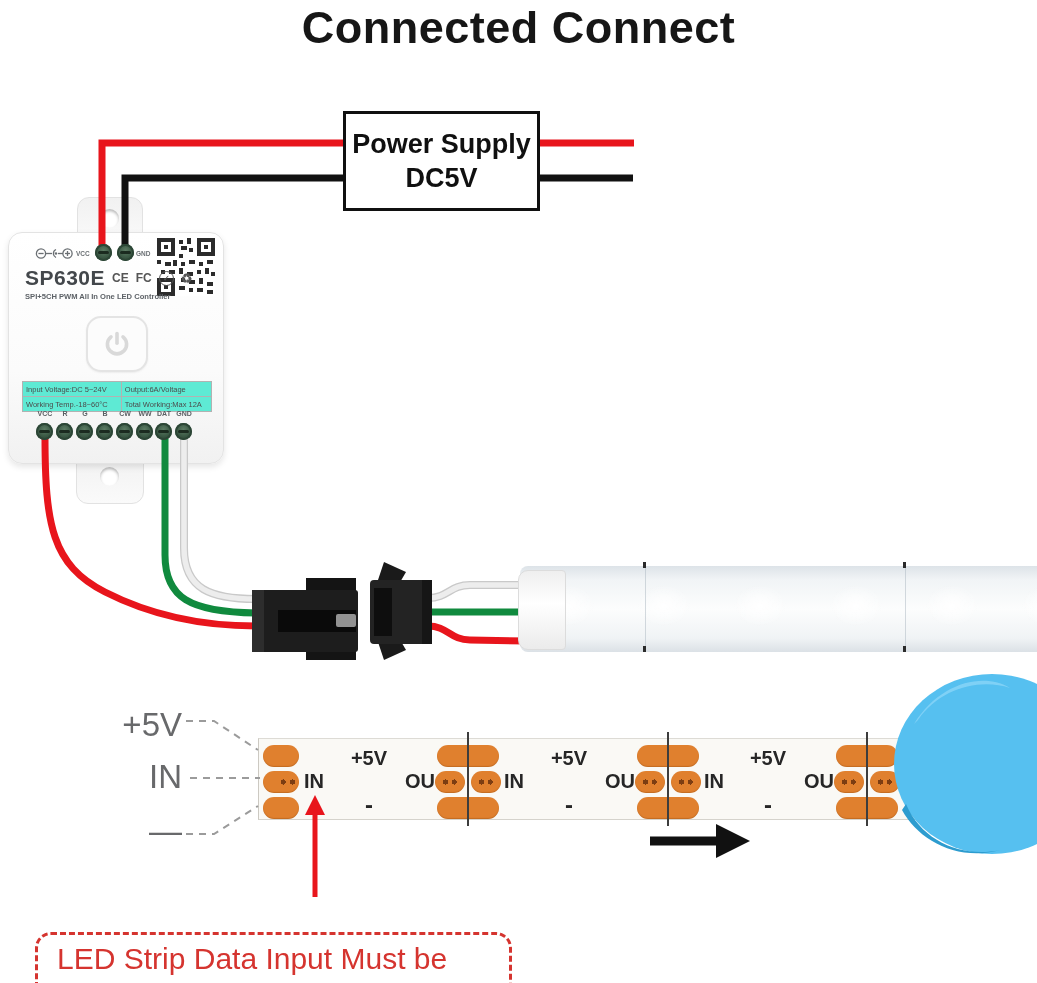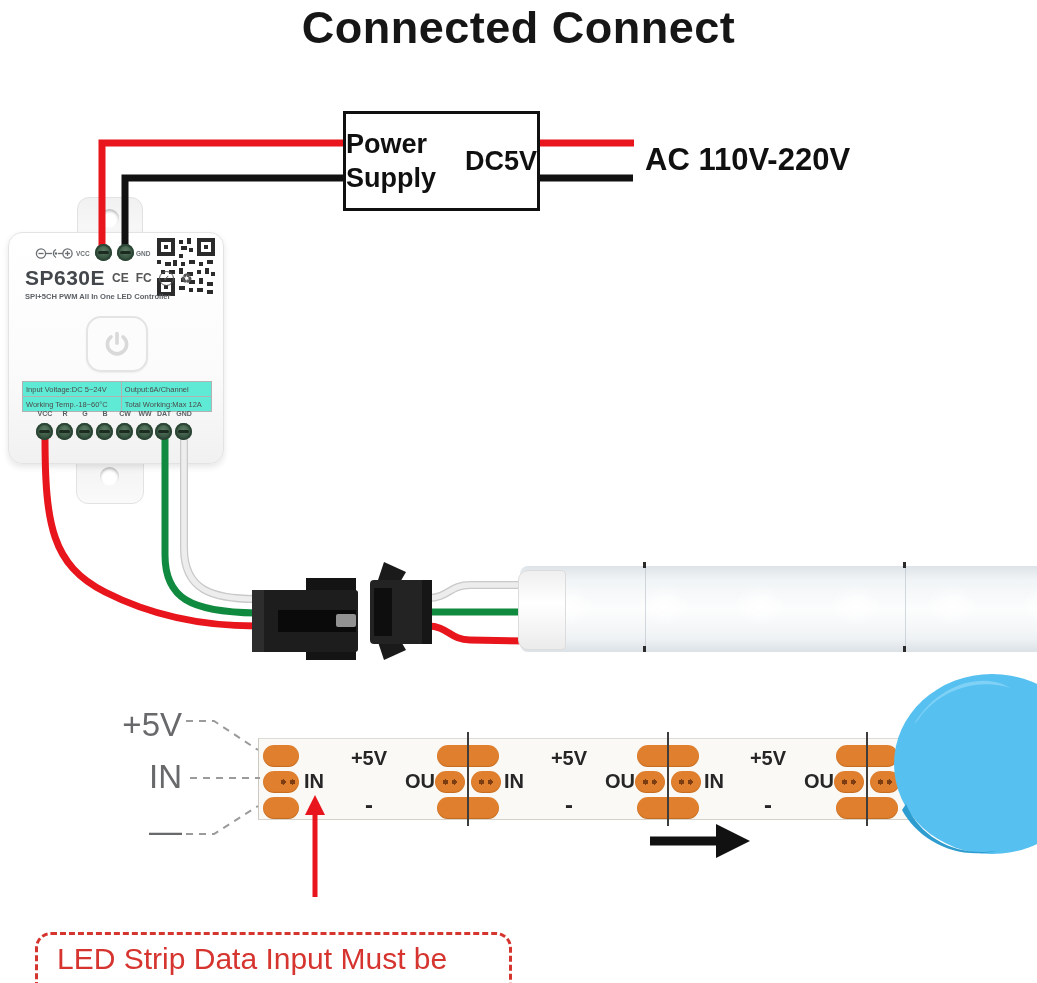--- a/index.html
+++ b/index.html
@@ -52,21 +52,21 @@
   .dots-right{background:radial-gradient(circle 2.6px at 56% 50%,#7c3d12 97%,transparent 100%),
                     radial-gradient(circle 2.6px at 82% 50%,#7c3d12 97%,transparent 100%),#e0802e;}
   .cutline{position:absolute;top:-7px;width:2px;height:94px;background:#3d3d3d;}
   .strip-txt{position:absolute;font-weight:700;color:#262626;font-size:20px;transform:translateX(-50%);white-space:nowrap;}
   .callout{font-size:33px;color:#68696b;text-align:right;width:92px;}
   .warn{left:35px;top:932px;width:477px;height:84px;border:3px dashed #d5342f;border-radius:16px;box-sizing:border-box;
         padding:6px 0 0 19px;color:#d5342f;font-size:30px;line-height:36px;}
   .datadir{left:583px;top:858px;width:230px;font-size:28px;font-weight:800;color:#121212;}
   .aclabel{left:645px;top:142px;font-size:31px;font-weight:800;color:#101010;}
   .psbox{left:343px;top:111px;width:197px;height:100px;background:#fff;border:3px solid #101010;z-index:3;
-         display:flex;flex-direction:row;align-items:center;justify-content:center;box-sizing:border-box;}
+         display:flex;flex-direction:column;align-items:center;justify-content:center;box-sizing:border-box;}
   .psbox div{font-size:27px;font-weight:800;color:#101010;line-height:34px;}
   svg.layer{left:0;top:0;z-index:2;pointer-events:none;}
   .z3{z-index:3;} .z4{z-index:4;}
 </style>
 </head>
 <body>
 
 <div class="canvas">
 
   <div class="abs title">Connected Connect</div>
@@ -153,21 +153,21 @@
   <div class="abs pwr-btn">
     <svg width="32" height="32" viewBox="0 0 40 40">
       <path d="M20 7 v12" fill="none" stroke="#d9d9d9" stroke-width="4.5" stroke-linecap="round"></path>
       <path d="M12.5 11 a12 12 0 1 0 15 0" fill="none" stroke="#d9d9d9" stroke-width="4.5" stroke-linecap="round"></path>
     </svg>
   </div>
 
   <div class="abs spec">
     <div class="row">
       <div class="cell c1">Input Voltage:DC 5~24V</div>
-      <div class="cell c2">Output:6A/Channel</div>
+      <div class="cell c2">Output:6A/Voltage</div>
     </div>
     <div class="row">
       <div class="cell c1">Working Temp.-18~60°C</div>
       <div class="cell c2">Total Working:Max 12A</div>
     </div>
   </div>
 
   <span class="abs term-lbl" style="left:33px;top:410px;">VCC</span>
   <span class="abs term-lbl" style="left:53px;top:410px;">R</span>
   <span class="abs term-lbl" style="left:73px;top:410px;">G</span>
@@ -282,21 +282,20 @@
     <rect x="12" y="38" width="18" height="48" fill="#0e0e0e"></rect>
     <rect x="60" y="30" width="10" height="64" fill="#161616"></rect>
   </svg>
 
   <div class="abs tube-cap"></div>
 
   <div class="abs psbox">
     <div>Power Supply</div>
     <div>DC5V</div>
   </div>
-  <div class="abs aclabel z3">AC 110V-220V</div>
 
   <svg class="abs z4" style="left:888px;top:662px;" width="149" height="200" viewBox="0 0 149 200">
     <ellipse cx="104" cy="102" rx="98" ry="90" fill="#56c0f0"></ellipse>
     <path d="M18,142 C34,180 75,196 112,188 C70,200 30,178 14,148 Z" fill="#2d9ccf"></path>
     <path d="M30,58 C52,26 92,16 122,26 C96,10 52,20 26,62 Z" fill="#8ad4f7" opacity="0.8"></path>
   </svg>
 
 
   <div class="abs warn">
     <div>LED Strip Data Input Must be</div>

